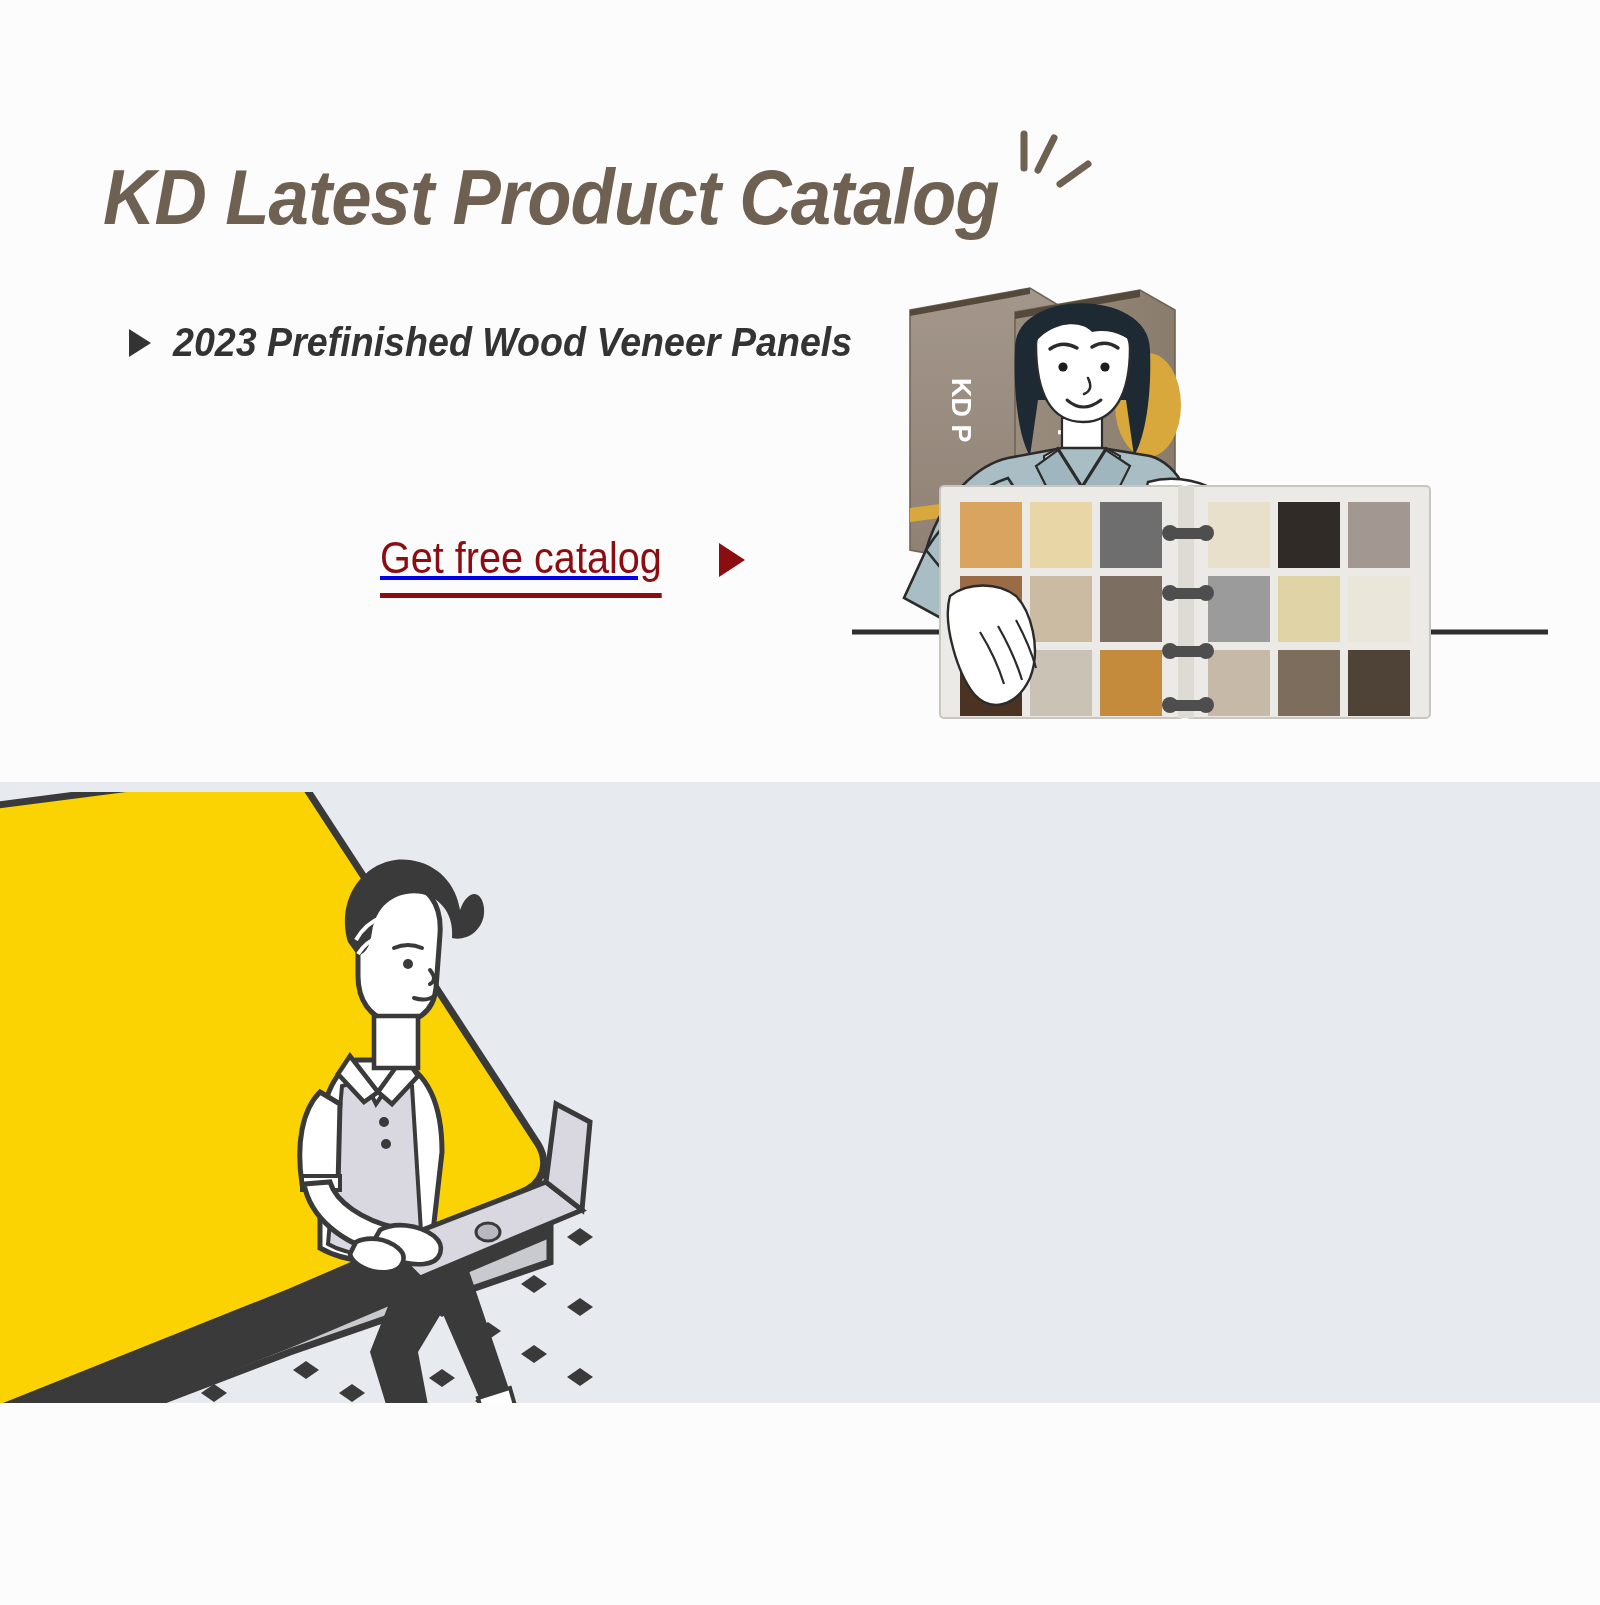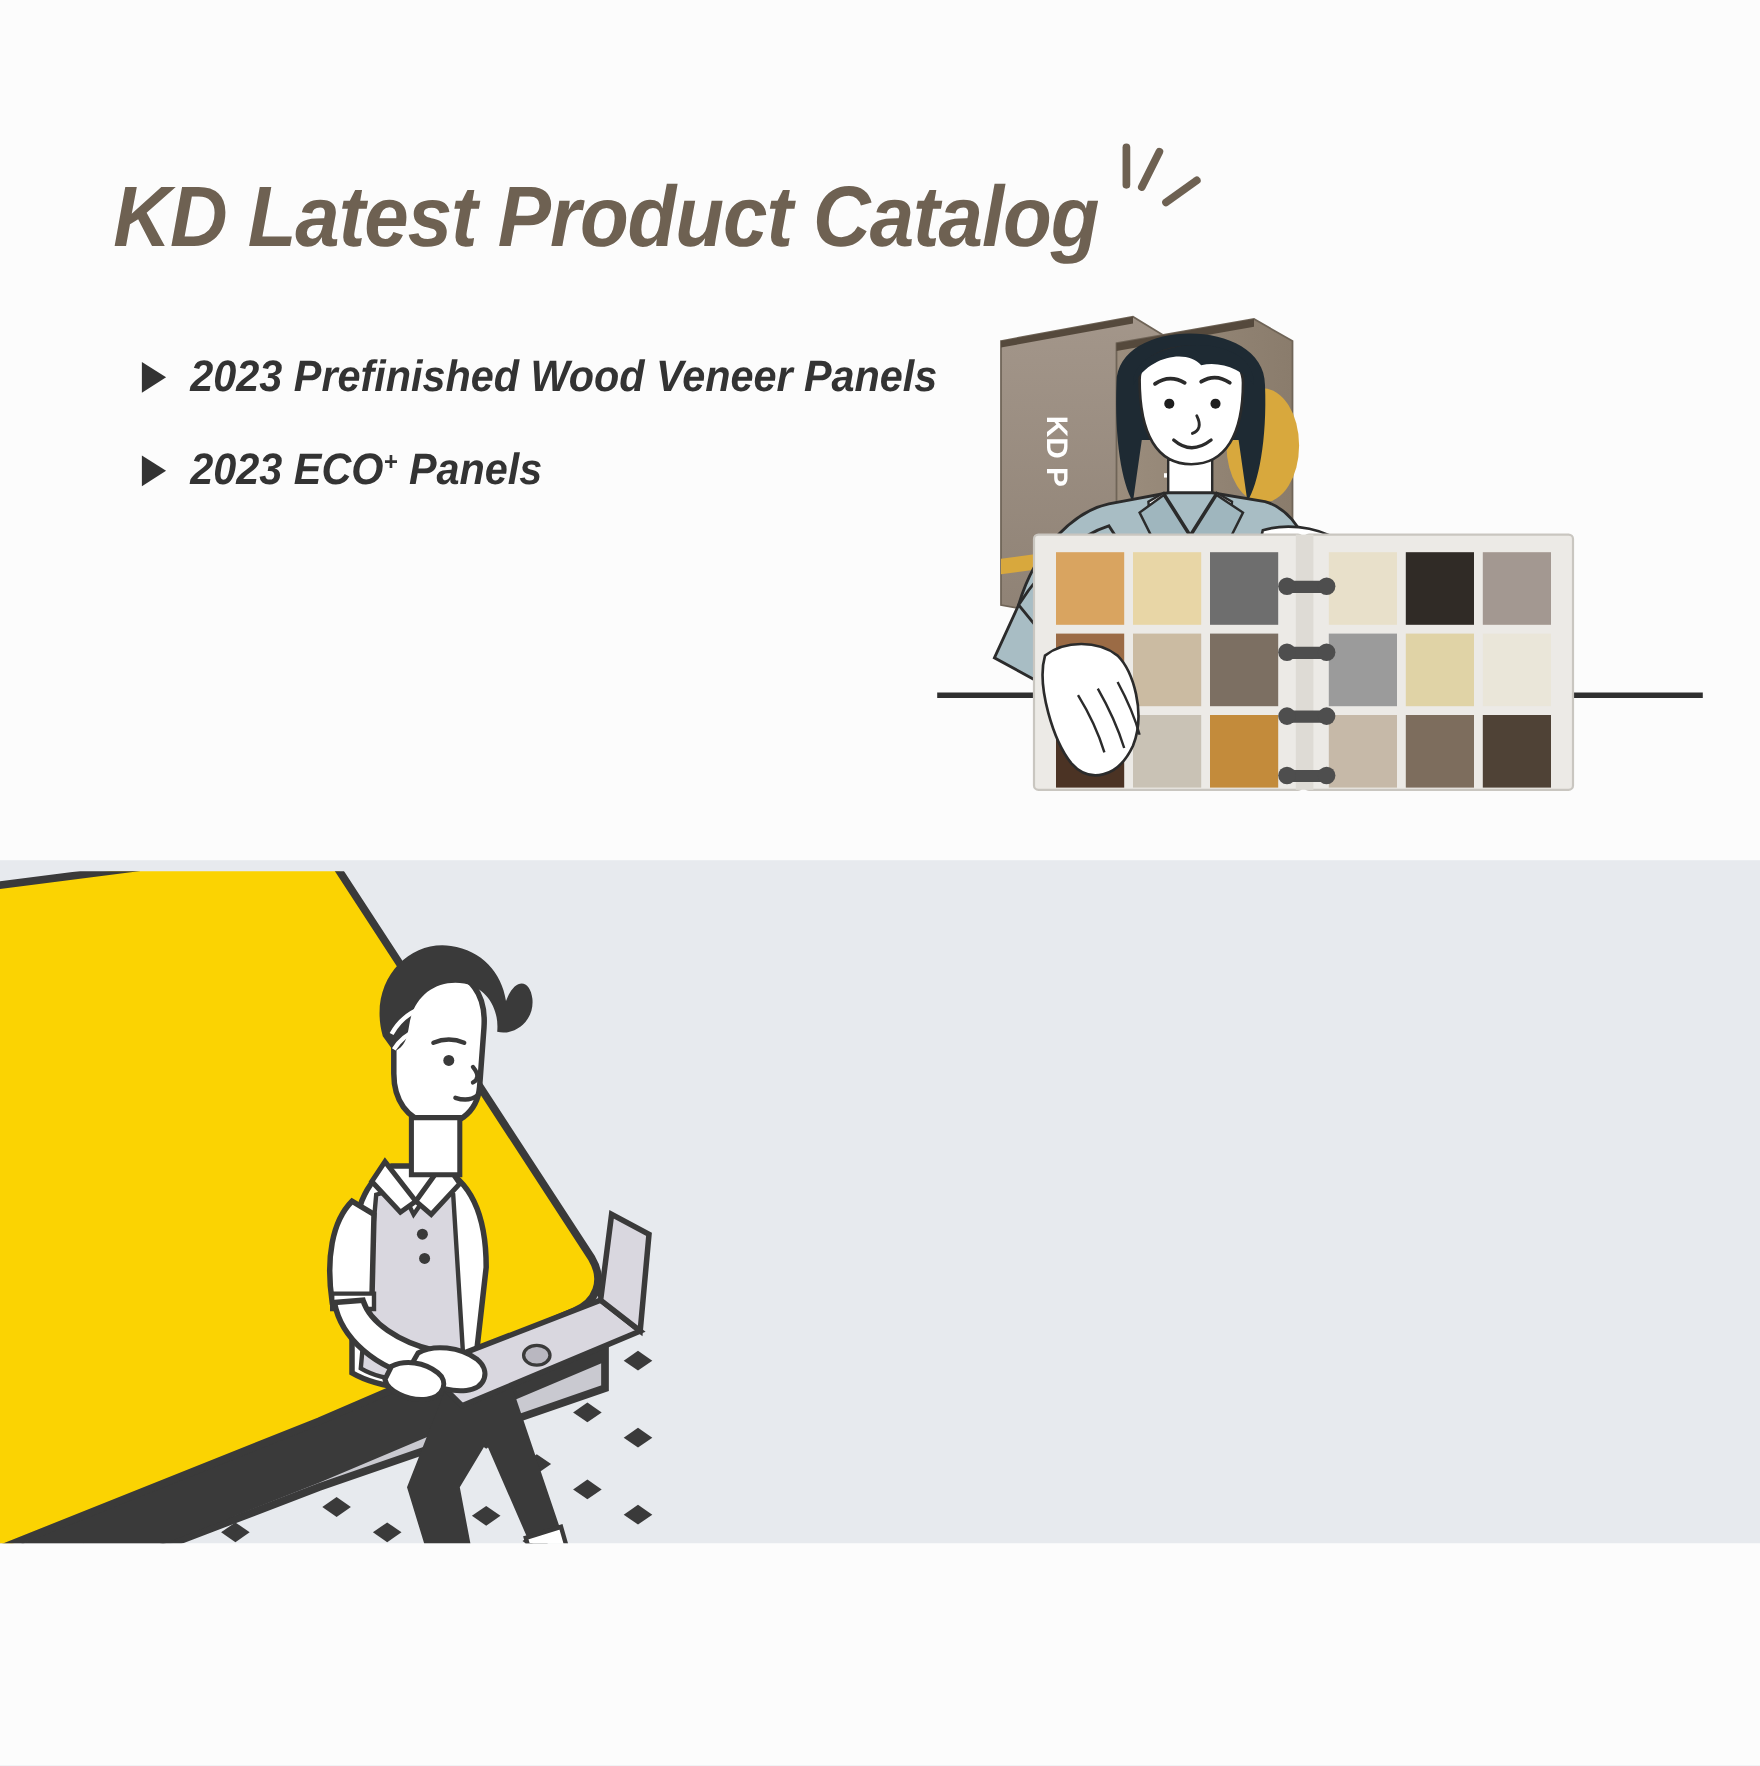--- a/index.html
+++ b/index.html
@@ -80,25 +80,25 @@
       <line x1="16" y1="6" x2="16" y2="40" stroke="#6e6152" stroke-width="7" stroke-linecap="round"></line>
       <line x1="46" y1="10" x2="30" y2="42" stroke="#6e6152" stroke-width="7" stroke-linecap="round"></line>
       <line x1="80" y1="36" x2="52" y2="56" stroke="#6e6152" stroke-width="7" stroke-linecap="round"></line>
     </svg>
 
     <div class="feat-item" id="feat-0">
       <span class="feat-tri"></span>
       <span class="feat-label">2023 Prefinished Wood Veneer Panels</span>
     </div>
 
-    <div class="feat-item" id="feat-1">
-      <span class="feat-tri"></span>
-      <span class="feat-label"><span>2023 ECO</span><sup>+</sup><span> Panels</span></span>
-    </div>
-
+
+    <a id="cta" href="#">
+      <span id="cta-text">Get free catalog</span>
+      <span id="cta-tri"></span>
+    </a>
 
     <svg id="hero-illustration" viewBox="0 0 740 500">
       <defs>
         <linearGradient id="bkSpine" x1="0" y1="0" x2="1" y2="0">
           <stop offset="0" stop-color="#9b8d7d"></stop>
             <stop offset="1" stop-color="#8a7c6c"></stop>
         </linearGradient>
         <linearGradient id="bkFace" x1="0" y1="0" x2="0" y2="1">
           <stop offset="0" stop-color="#a3968a"></stop>
             <stop offset="1" stop-color="#8e8174"></stop>

